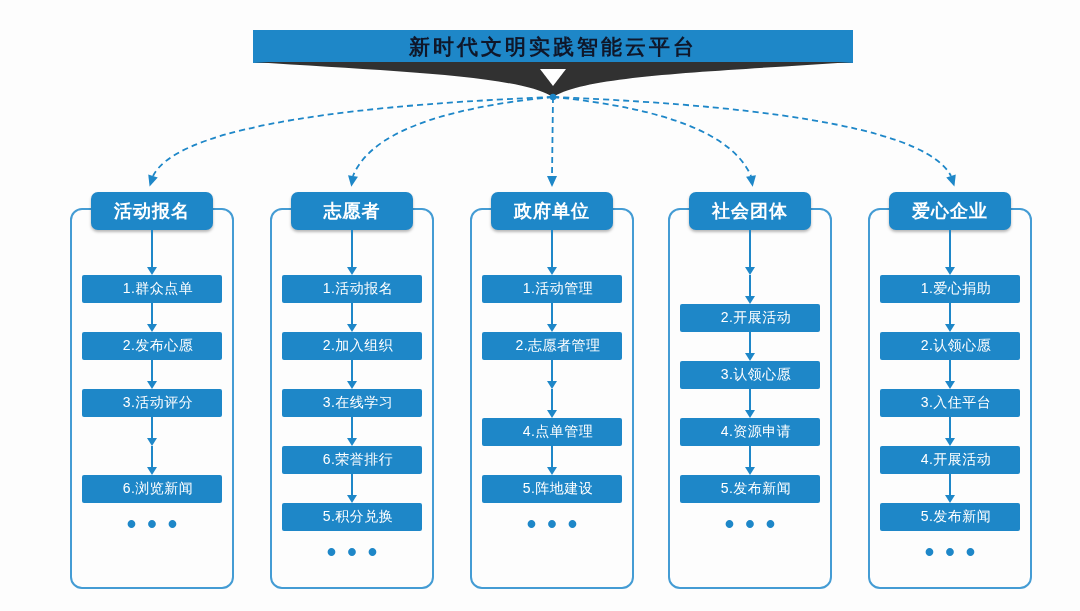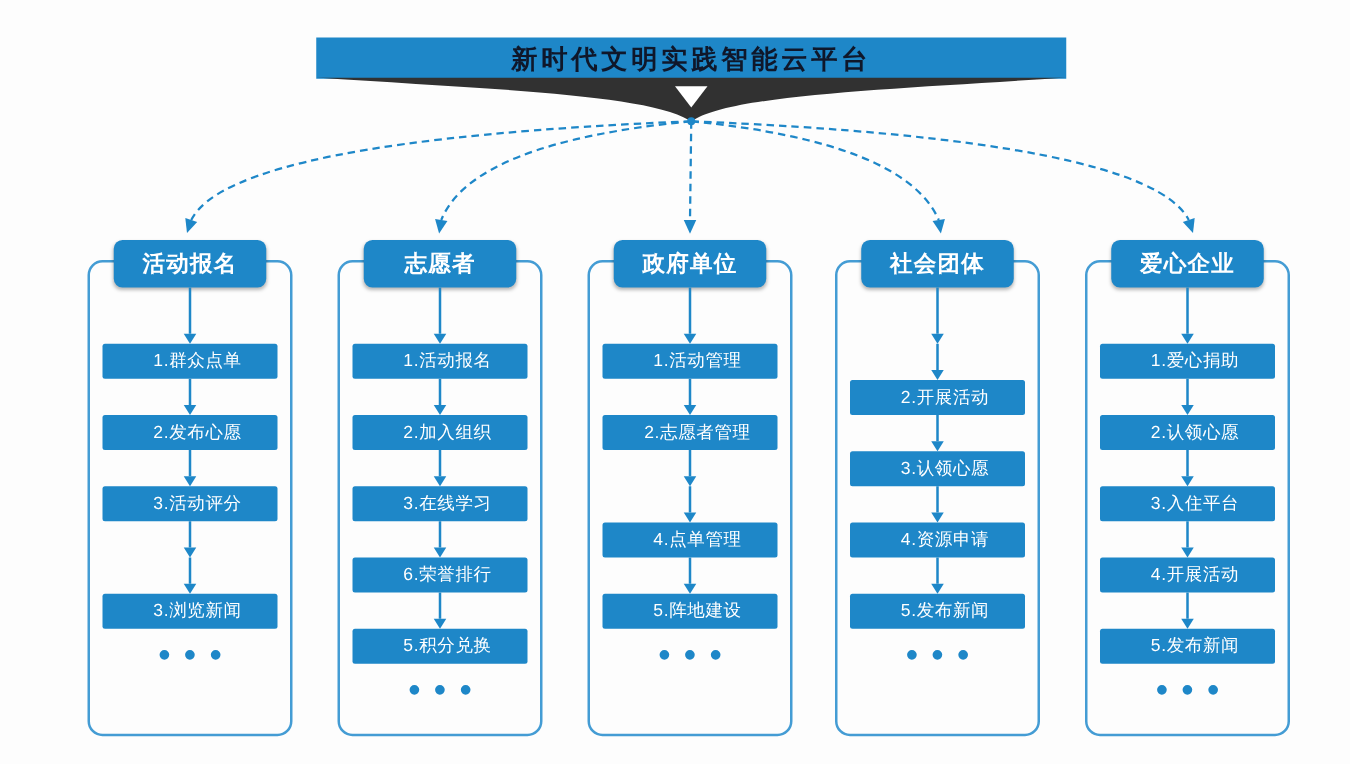--- a/index.html
+++ b/index.html
@@ -105,21 +105,21 @@
     </div>
   <div class="item">3.活动评分</div>
   <div class="arrow a-sm">
       <i class="shaft"></i>
       <i class="head"></i>
     </div>
   <div class="arrow a-sm">
       <i class="shaft"></i>
       <i class="head"></i>
     </div>
-  <div class="item">3.浏览新闻</div>
+  <div class="item">6.浏览新闻</div>
   <div class="dots">•••</div>
 </div>
 
 <div class="column" style="left:267px">
   <div class="col-outline"></div>
   <div class="col-header">
     <span>志愿者</span>
   </div>
   <div class="arrow a-lg">
       <i class="shaft"></i>

